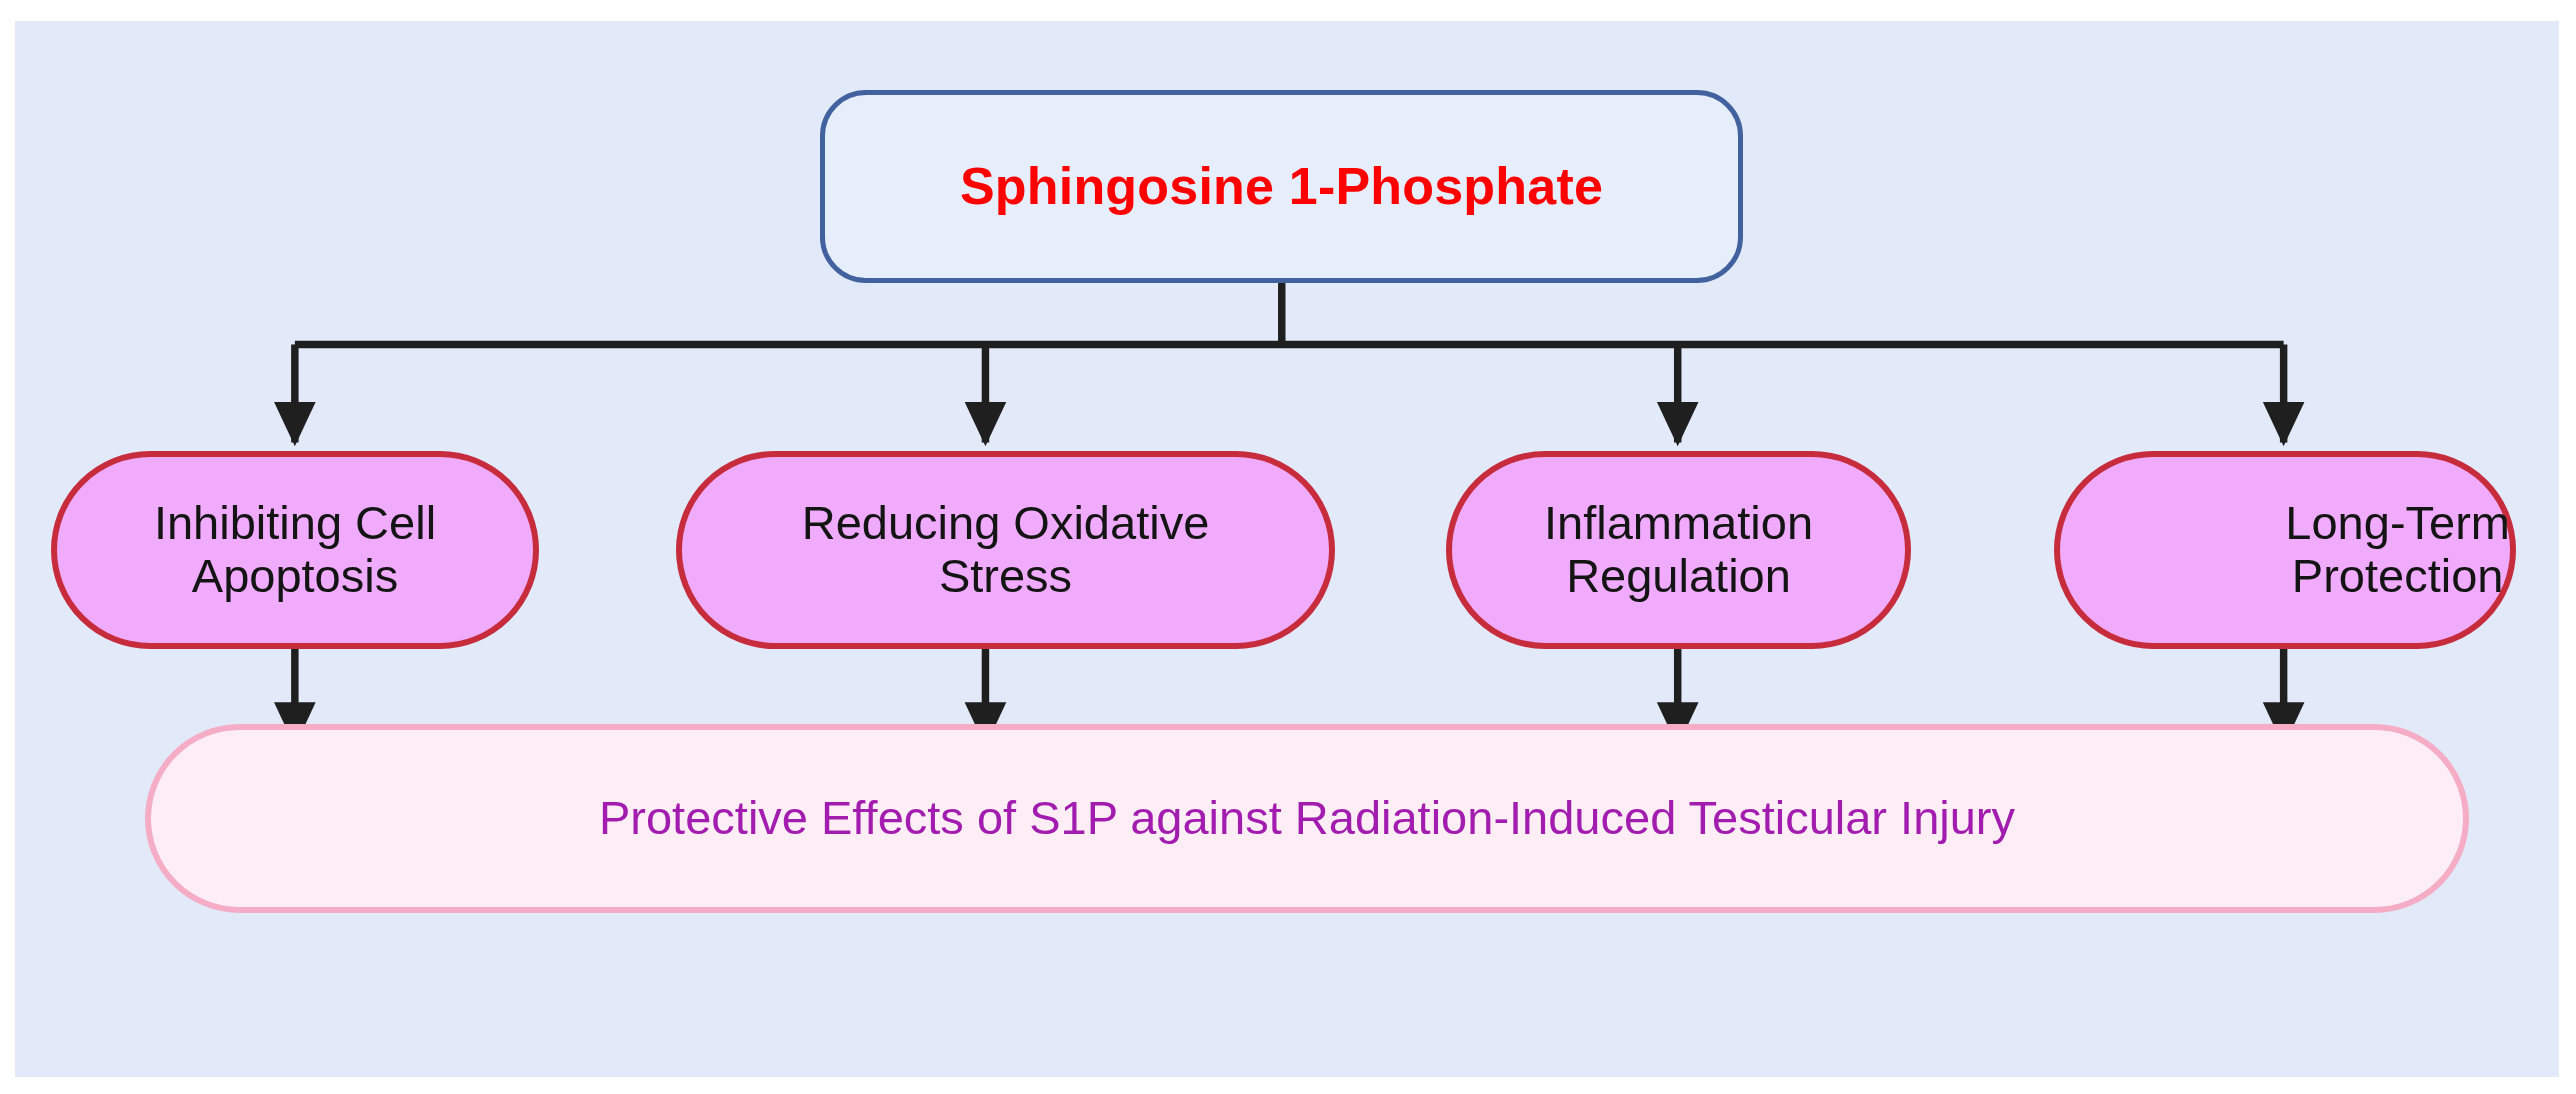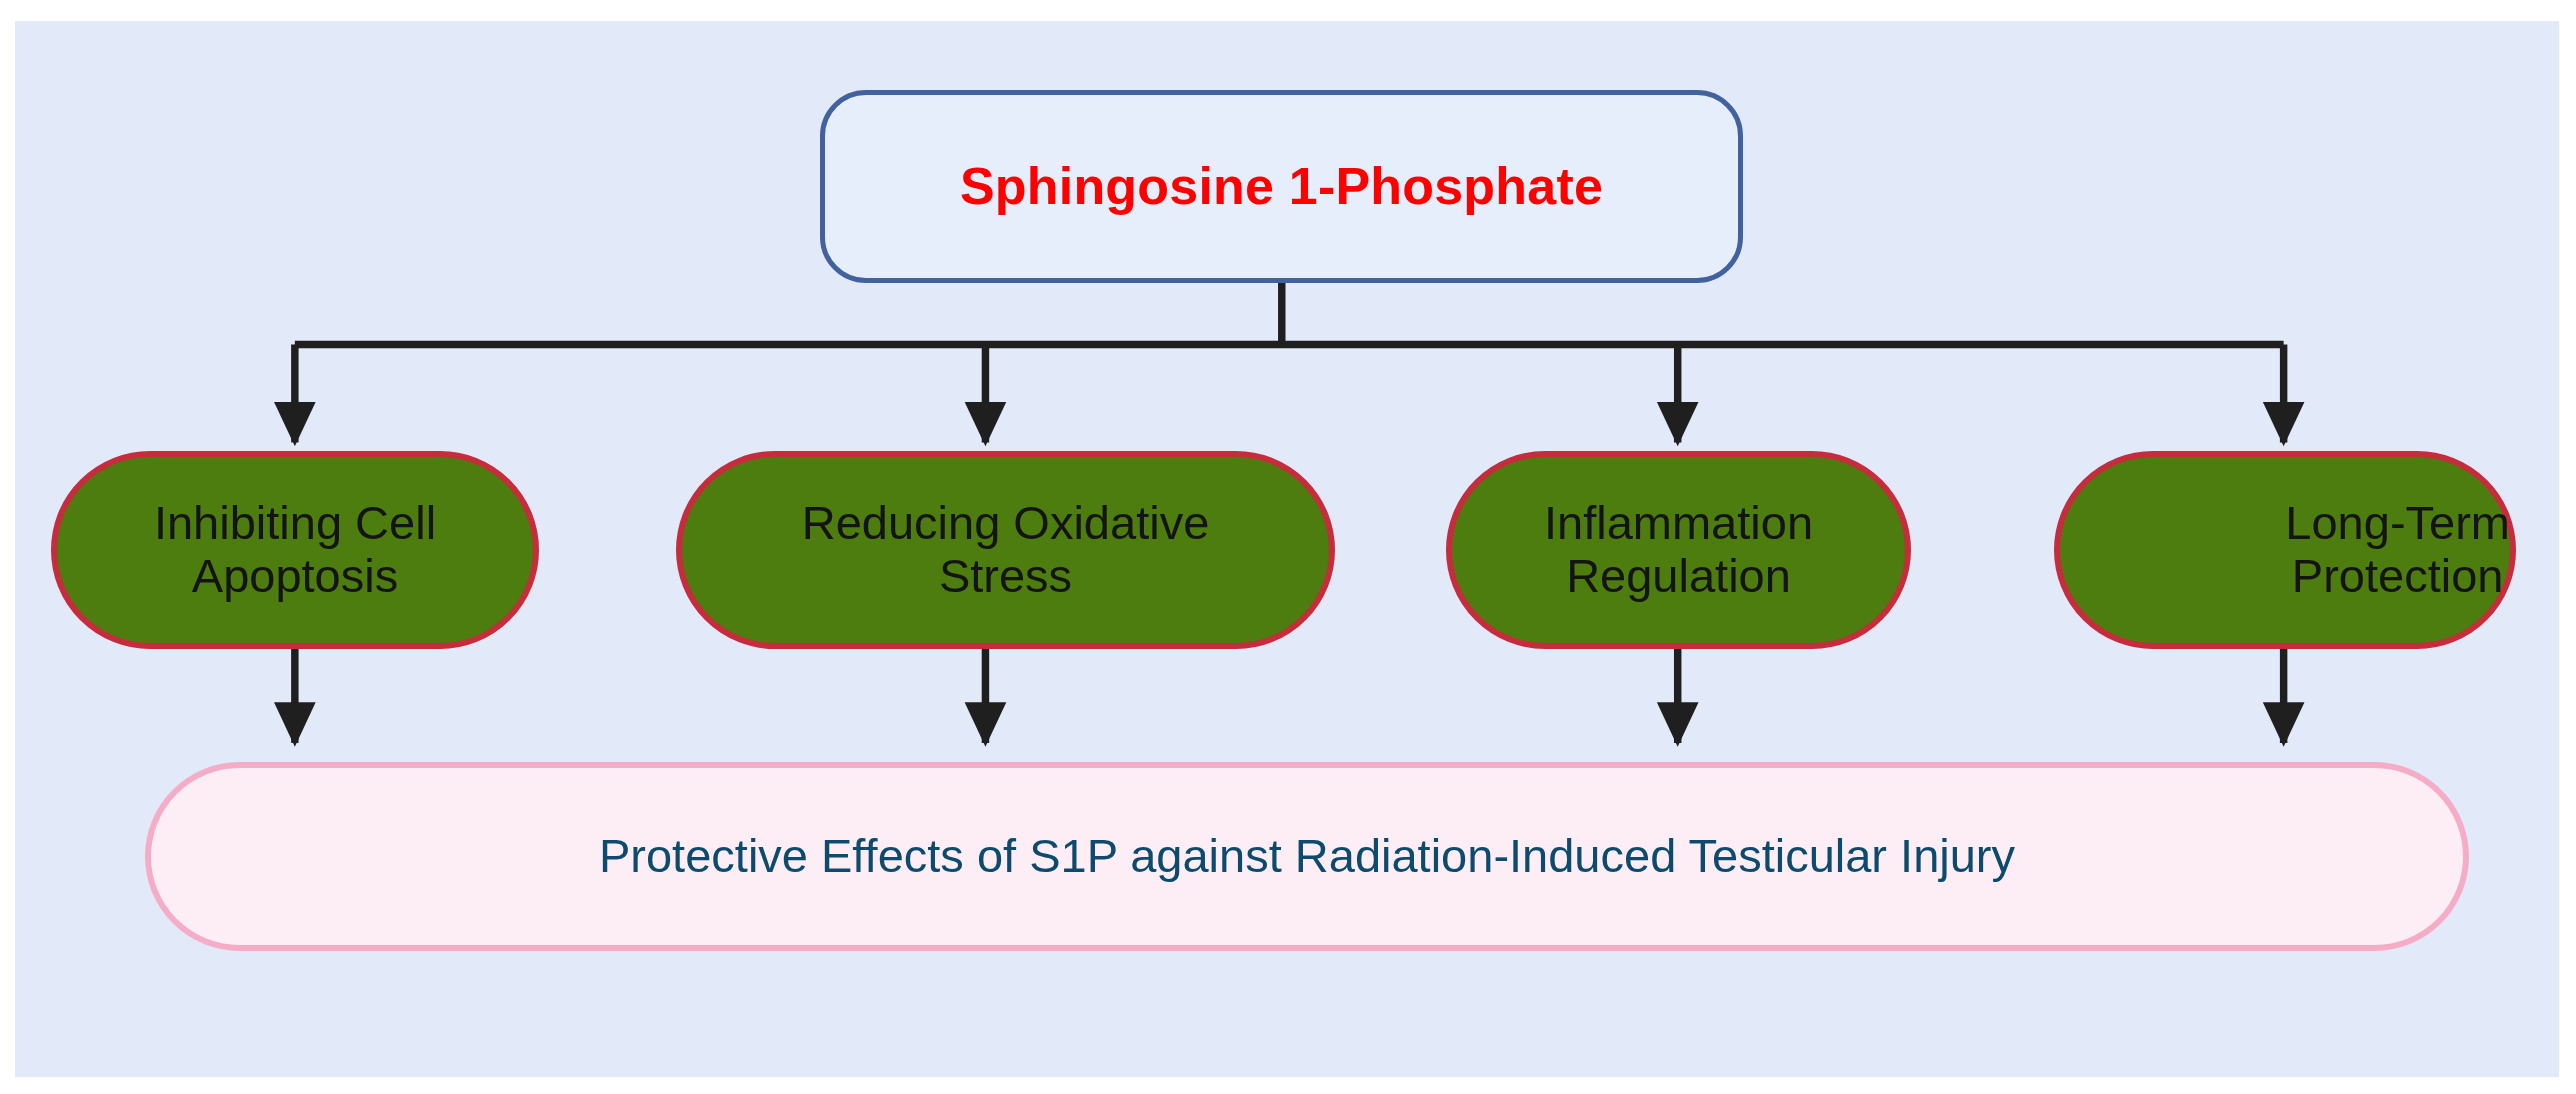--- a/index.html
+++ b/index.html
@@ -56,38 +56,38 @@
     color: #FF0000;
     font-size: 52px;
     font-weight: bold;
     letter-spacing: 0.2px;
   }
   .node-mid {
     top: 451px;
     height: 198px;
     border: 6.6px solid #C62C3C;
     border-radius: 99px;
-    background: #4d7c0f;
+    background: #f0abfc;
     color: #141414;
     font-size: 47px;
     font-weight: normal;
   }
   .node-mid.n0 { left: 51px;   width: 488px; }
   .node-mid.n1 { left: 676px;  width: 659px; }
   .node-mid.n2 { left: 1446px; width: 465px; }
   .node-mid.n3 { left: 2054px; width: 462px; justify-content: flex-end; }
   .node-outcome {
     left: 145px;
-    top: 762px;
+    top: 724px;
     width: 2324px;
     height: 189px;
     border: 6.6px solid #F5ADC6;
     border-radius: 95px;
     background: #FDEEF5;
-    color: #0c4a6e;
+    color: #a21caf;
     font-size: 47px;
   }
   .node-label { display: block; white-space: pre-line; }
 </style>
 </head>
 <body>
 
 <div id="diagram-root">
 
   <div id="canvas"></div>

